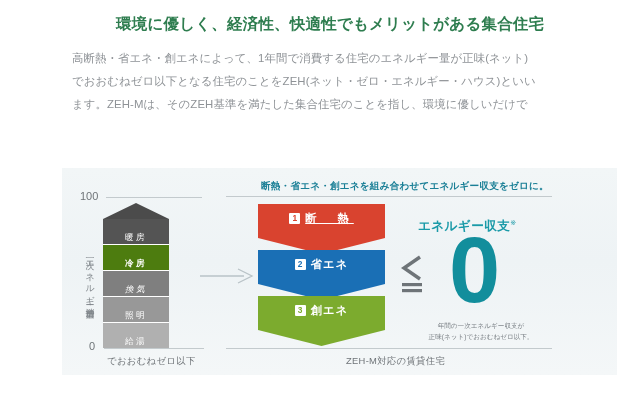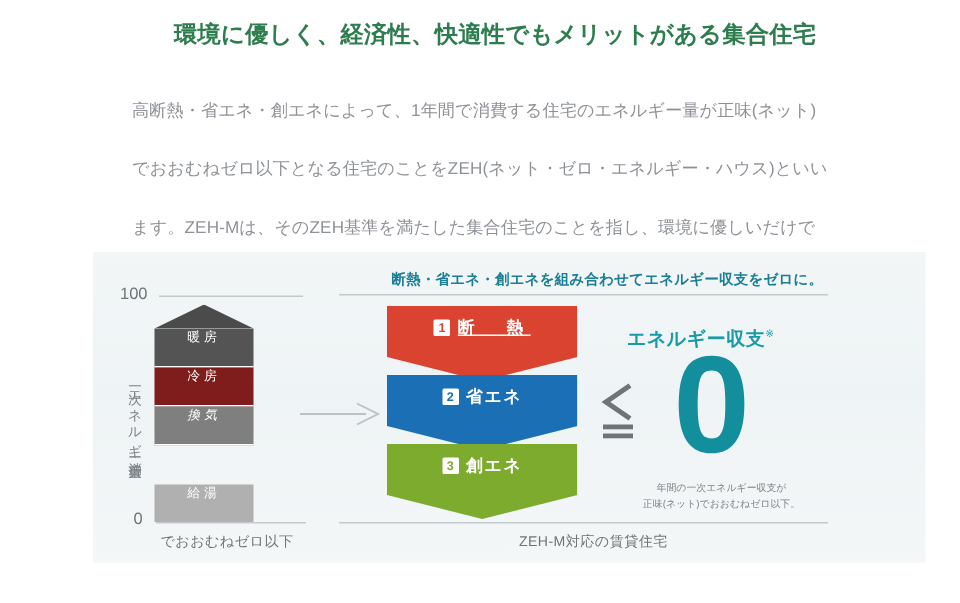--- a/index.html
+++ b/index.html
@@ -13,21 +13,21 @@
   
   .heading{
     position:absolute;left:72px;top:14px;width:540px;
     font-size:15.5px;font-weight:bold;color:#2e7d4f;
     letter-spacing:.2px;line-height:1.3;white-space:nowrap;margin-left:44px;
   }
   .body-copy{
     position:absolute;left:72px;top:47px;width:510px;
     font-size:11.4px;color:#8e9296;line-height:23px;letter-spacing:.1px;
   }
-  .body-copy p{margin:16px;}
+  .body-copy p{margin:0;}
 
   
   .panel{
     position:absolute;left:62px;top:168px;width:555px;height:207px;
     background:linear-gradient(180deg,#f2f6f7 0%,#eef3f5 45%,#f4f7f8 100%);
   }
 
   
   .axis-top-label{
     position:absolute;left:80px;top:190px;font-size:11px;color:#6f7478;
@@ -49,21 +49,21 @@
   .house{
     position:absolute;left:103px;top:203px;width:66px;height:145px;
   }
   .house .roof{
     position:absolute;left:0;top:0;width:66px;height:16px;
     background:#4b4b4b;
     clip-path:polygon(50% 0%,100% 100%,0% 100%);
   }
   .house .seg{
     position:absolute;left:0;width:66px;
-    display:flex;align-items:flex-start;justify-content:center;
+    display:flex;align-items:flex-end;justify-content:center;
     color:#ffffff;font-size:8.6px;letter-spacing:2.5px;
     border-bottom:1px solid #ffffff;box-sizing:border-box;
   }
   .bottom-label{
     position:absolute;font-size:9.4px;color:#6f7478;letter-spacing:.3px;
   }
   .bottom-label.left{left:107px;top:355px;}
   .bottom-label.right{left:346px;top:355px;}
 
   
@@ -137,25 +137,28 @@
   <div class="axis-zero-label">0</div>
   <div class="axis-line top"></div>
   <div class="axis-line bottom"></div>
   <div class="vaxis-label">一次エネルギー消費量</div>
 
   <div class="house">
     <div class="roof"></div>
     <div class="seg" style="top:16px;height:26px;background:#545454;">
       <span>暖房</span>
     </div>
-    <div class="seg" style="top:42px;height:26px;background:#7f1d1d;">
+    <div class="seg" style="top:42px;height:26px;background:#4d7c0f;font-weight:bold;">
       <span>冷房</span>
     </div>
     <div class="seg" style="top:68px;height:26px;background:#7f7f7f;font-style:italic;">
       <span>換気</span>
+    </div>
+    <div class="seg" style="top:94px;height:26px;background:#989898;">
+      <span>照明</span>
     </div>
     <div class="seg" style="top:120px;height:25px;background:#b0b0b0;border-bottom:none;">
       <span>給湯</span>
     </div>
   </div>
 
   <div class="bottom-label left">でおおむねゼロ以下</div>
 
   <div class="arrow">
     <svg width="56" height="16" viewBox="0 0 56 16">

